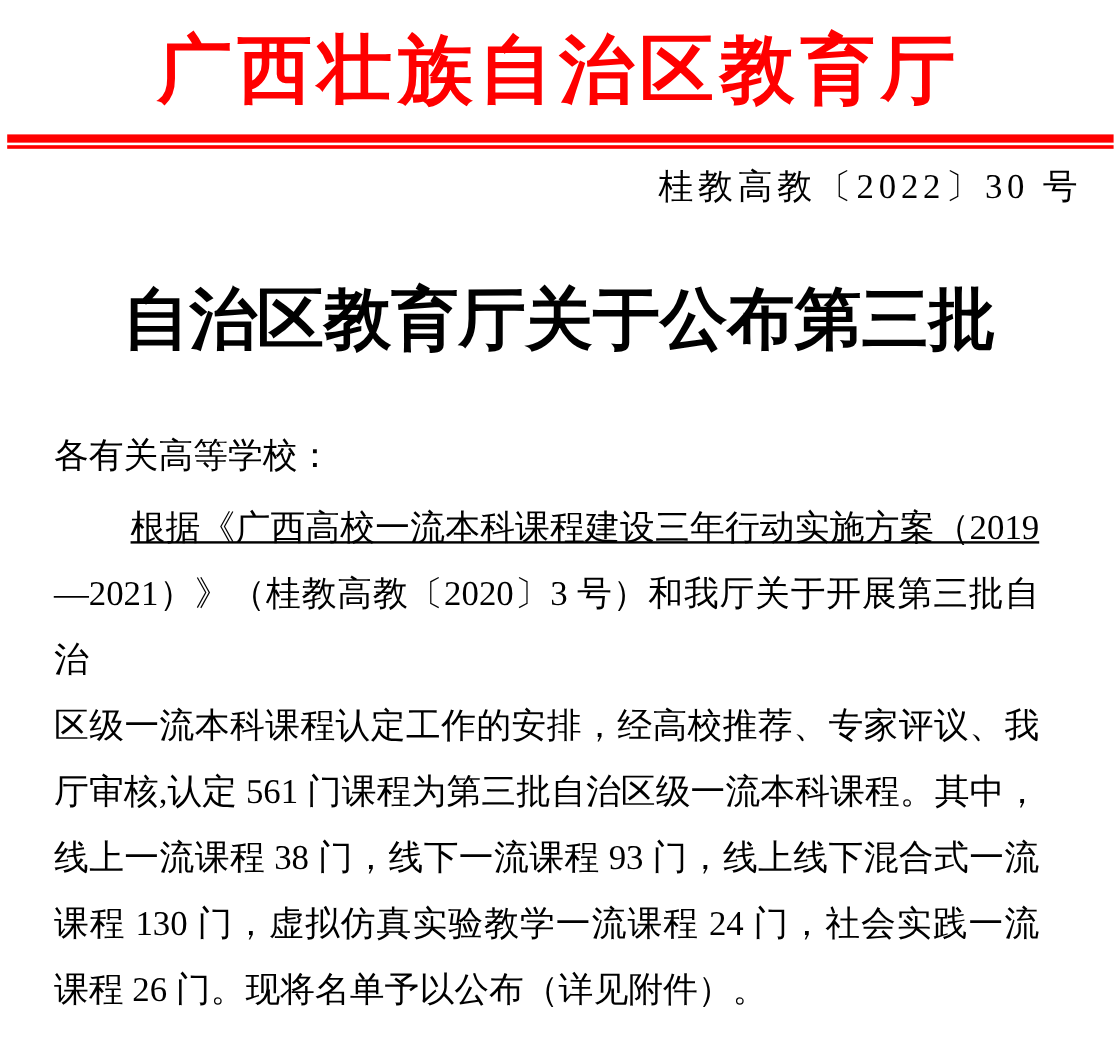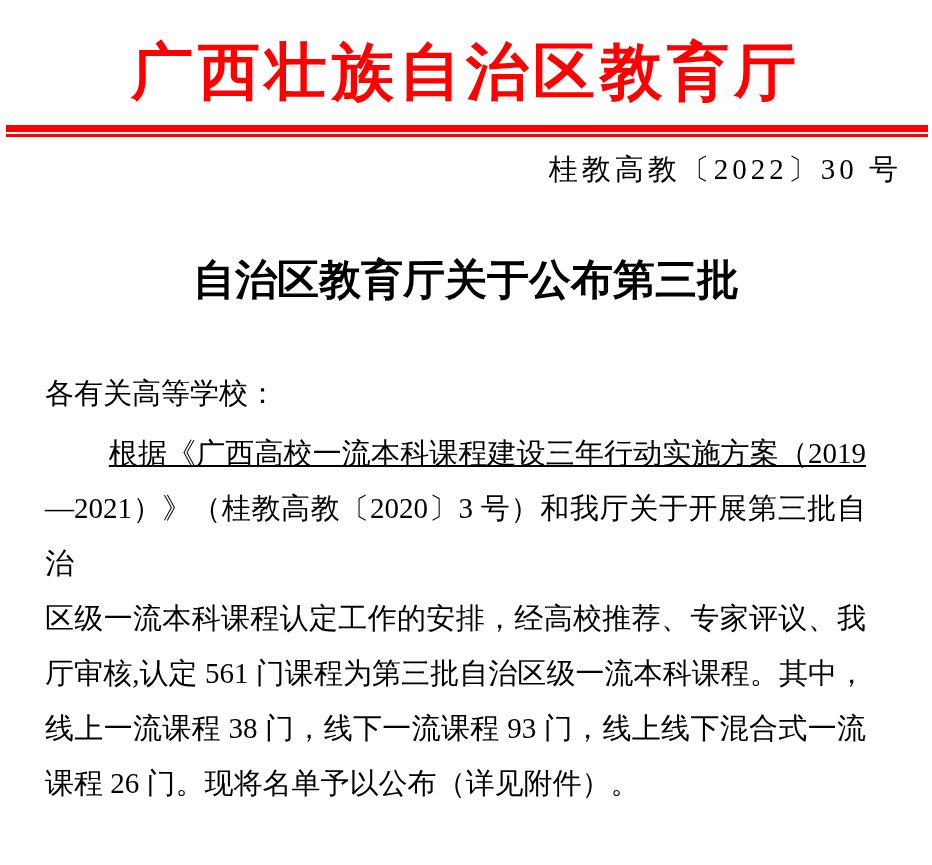--- a/index.html
+++ b/index.html
@@ -12,21 +12,21 @@
     overflow: hidden;
   }
   .page {
     position: relative;
     width: 932px;
     height: 865px;
     background: #ffffff;
   }
   
   .masthead {
-    padding-top: 34px;
+    padding-top: 21px;
     text-align: center;
     color: #ff0000;
     font-size: 62px;
     font-weight: bold;
     letter-spacing: 5px;
     line-height: 76px;
     white-space: nowrap;
   }
   
   .red-rule {
@@ -43,21 +43,21 @@
     font-size: 29px;
     letter-spacing: 4px;
     line-height: 36px;
     white-space: nowrap;
   }
   
   .title {
     margin-top: 60px;
     text-align: center;
     font-weight: bold;
-    font-size: 42px;
+    font-size: 56px;
     line-height: 67px;
   }
   .title .title-line { white-space: nowrap; }
   
   .body-text {
     margin: 52px 66px 0 45px;
     font-size: 29px;
     line-height: 55px;
   }
   .salutation {
@@ -97,17 +97,18 @@
 
   <div class="body-text">
     <div class="salutation">各有关高等学校：</div>
 
     <div class="para">
       <div class="para-line first-line">根据《广西高校一流本科课程建设三年行动实施方案（2019</div>
       <div class="para-line">—2021）》（桂教高教〔2020〕3 号）和我厅关于开展第三批自治</div>
       <div class="para-line">区级一流本科课程认定工作的安排，经高校推荐、专家评议、我</div>
       <div class="para-line">厅审核,认定 561 门课程为第三批自治区级一流本科课程。其中，</div>
       <div class="para-line">线上一流课程 38 门，线下一流课程 93 门，线上线下混合式一流</div>
+      <div class="para-line">课程 130 门，虚拟仿真实验教学一流课程 24 门，社会实践一流</div>
       <div class="para-line last-line">课程 26 门。现将名单予以公布（详见附件）。</div>
     </div>
   </div>
 
 </div>
 
 </body></html>

